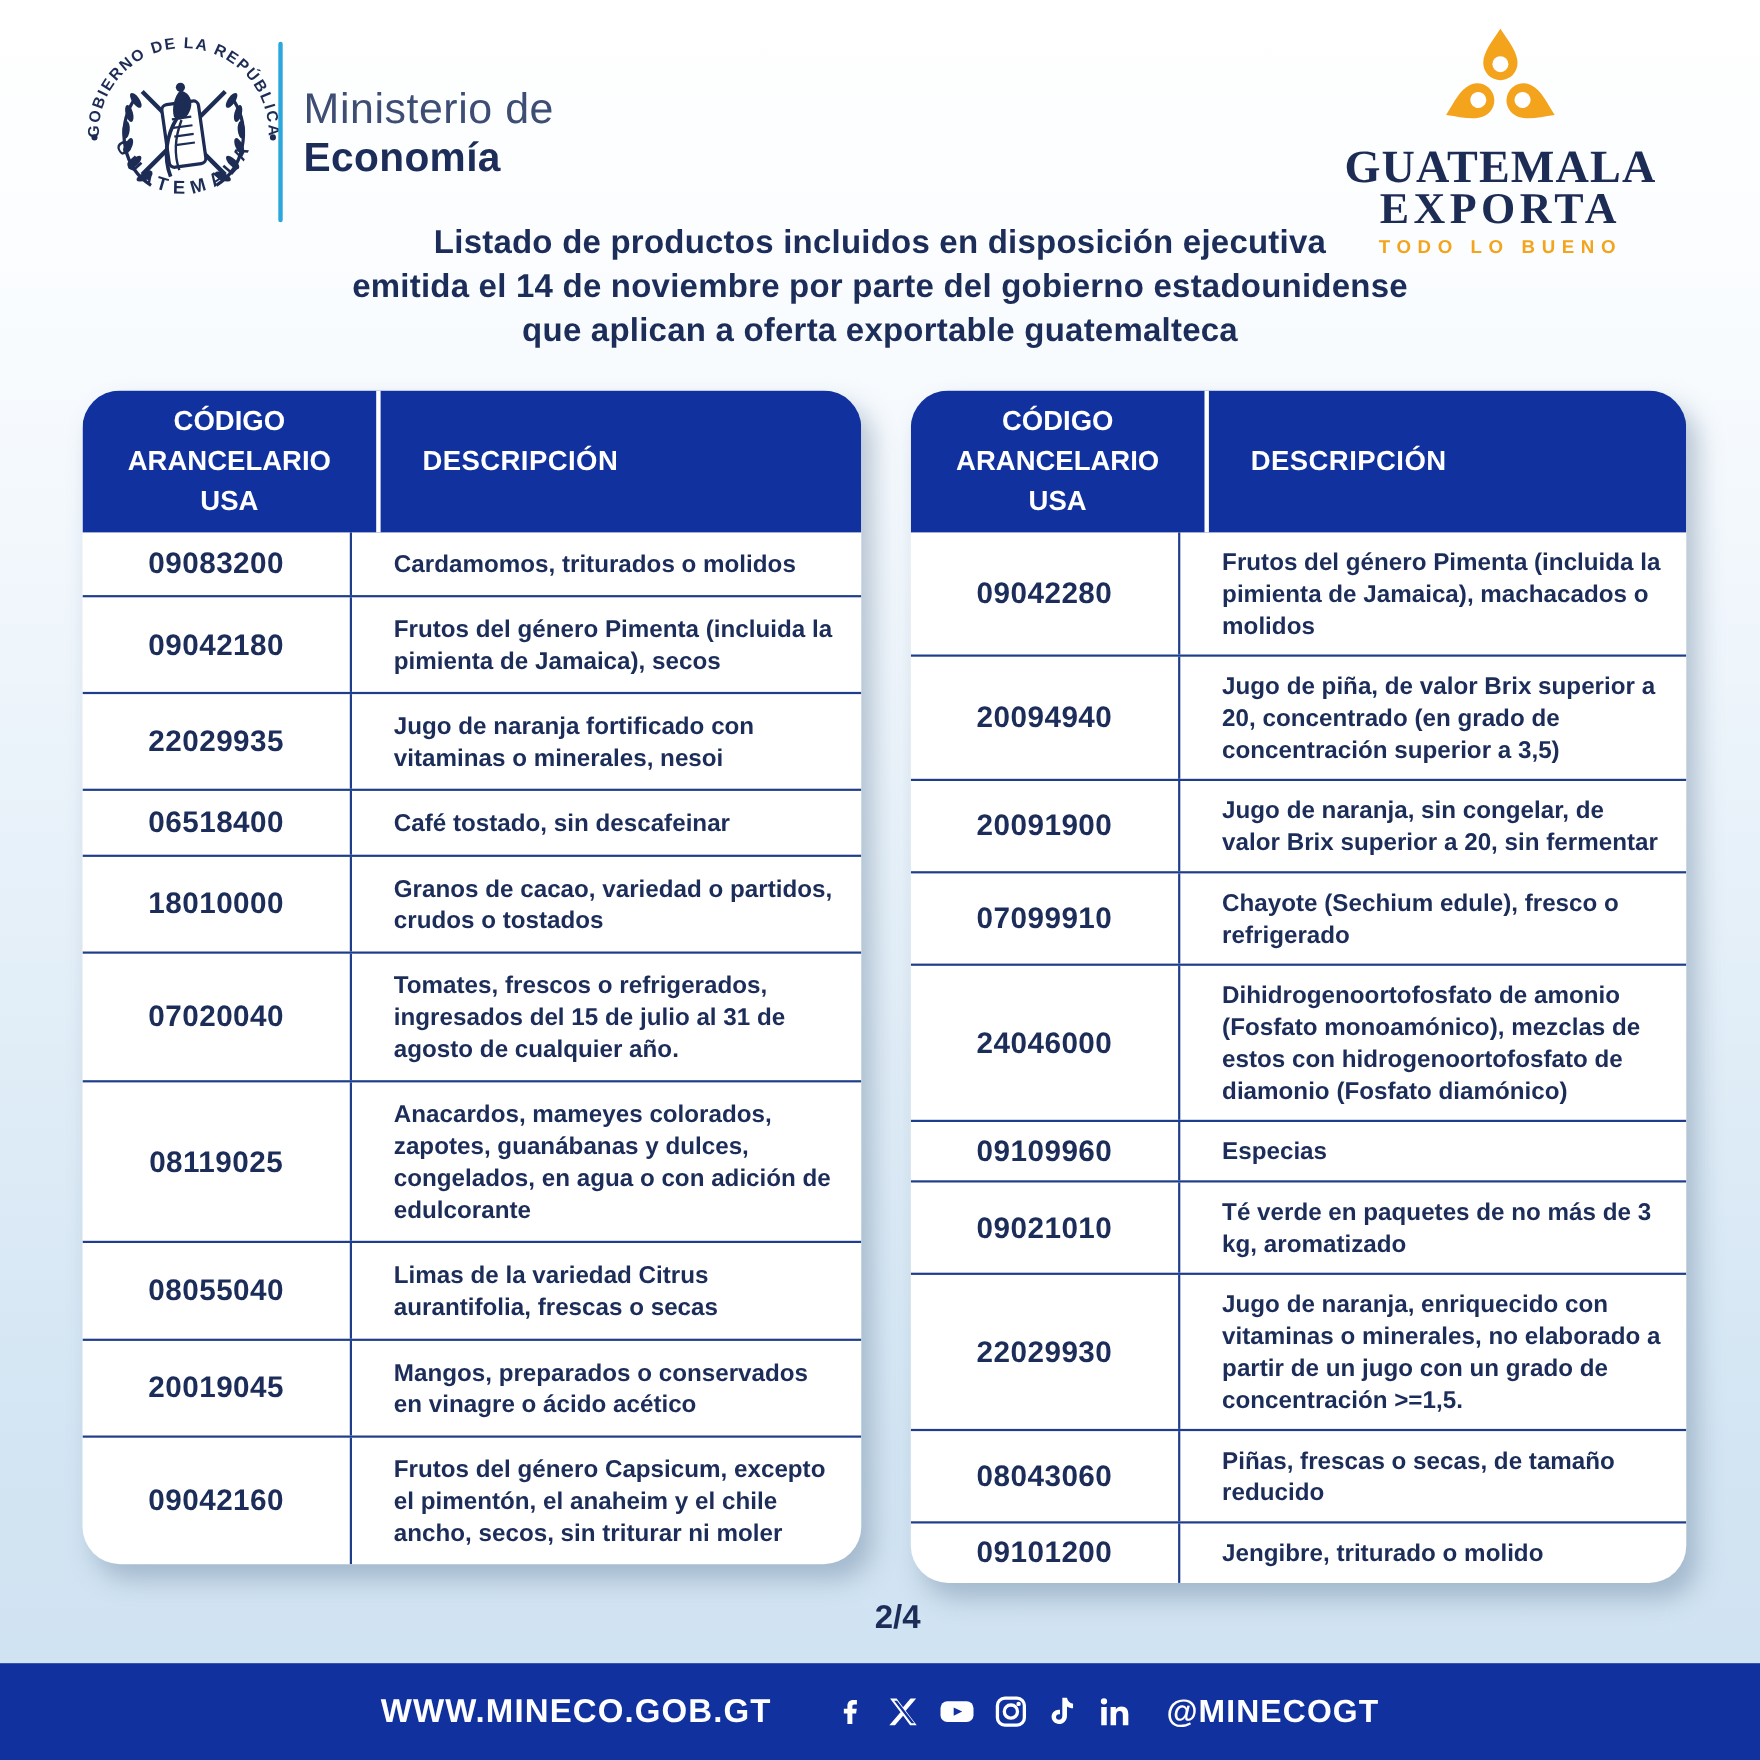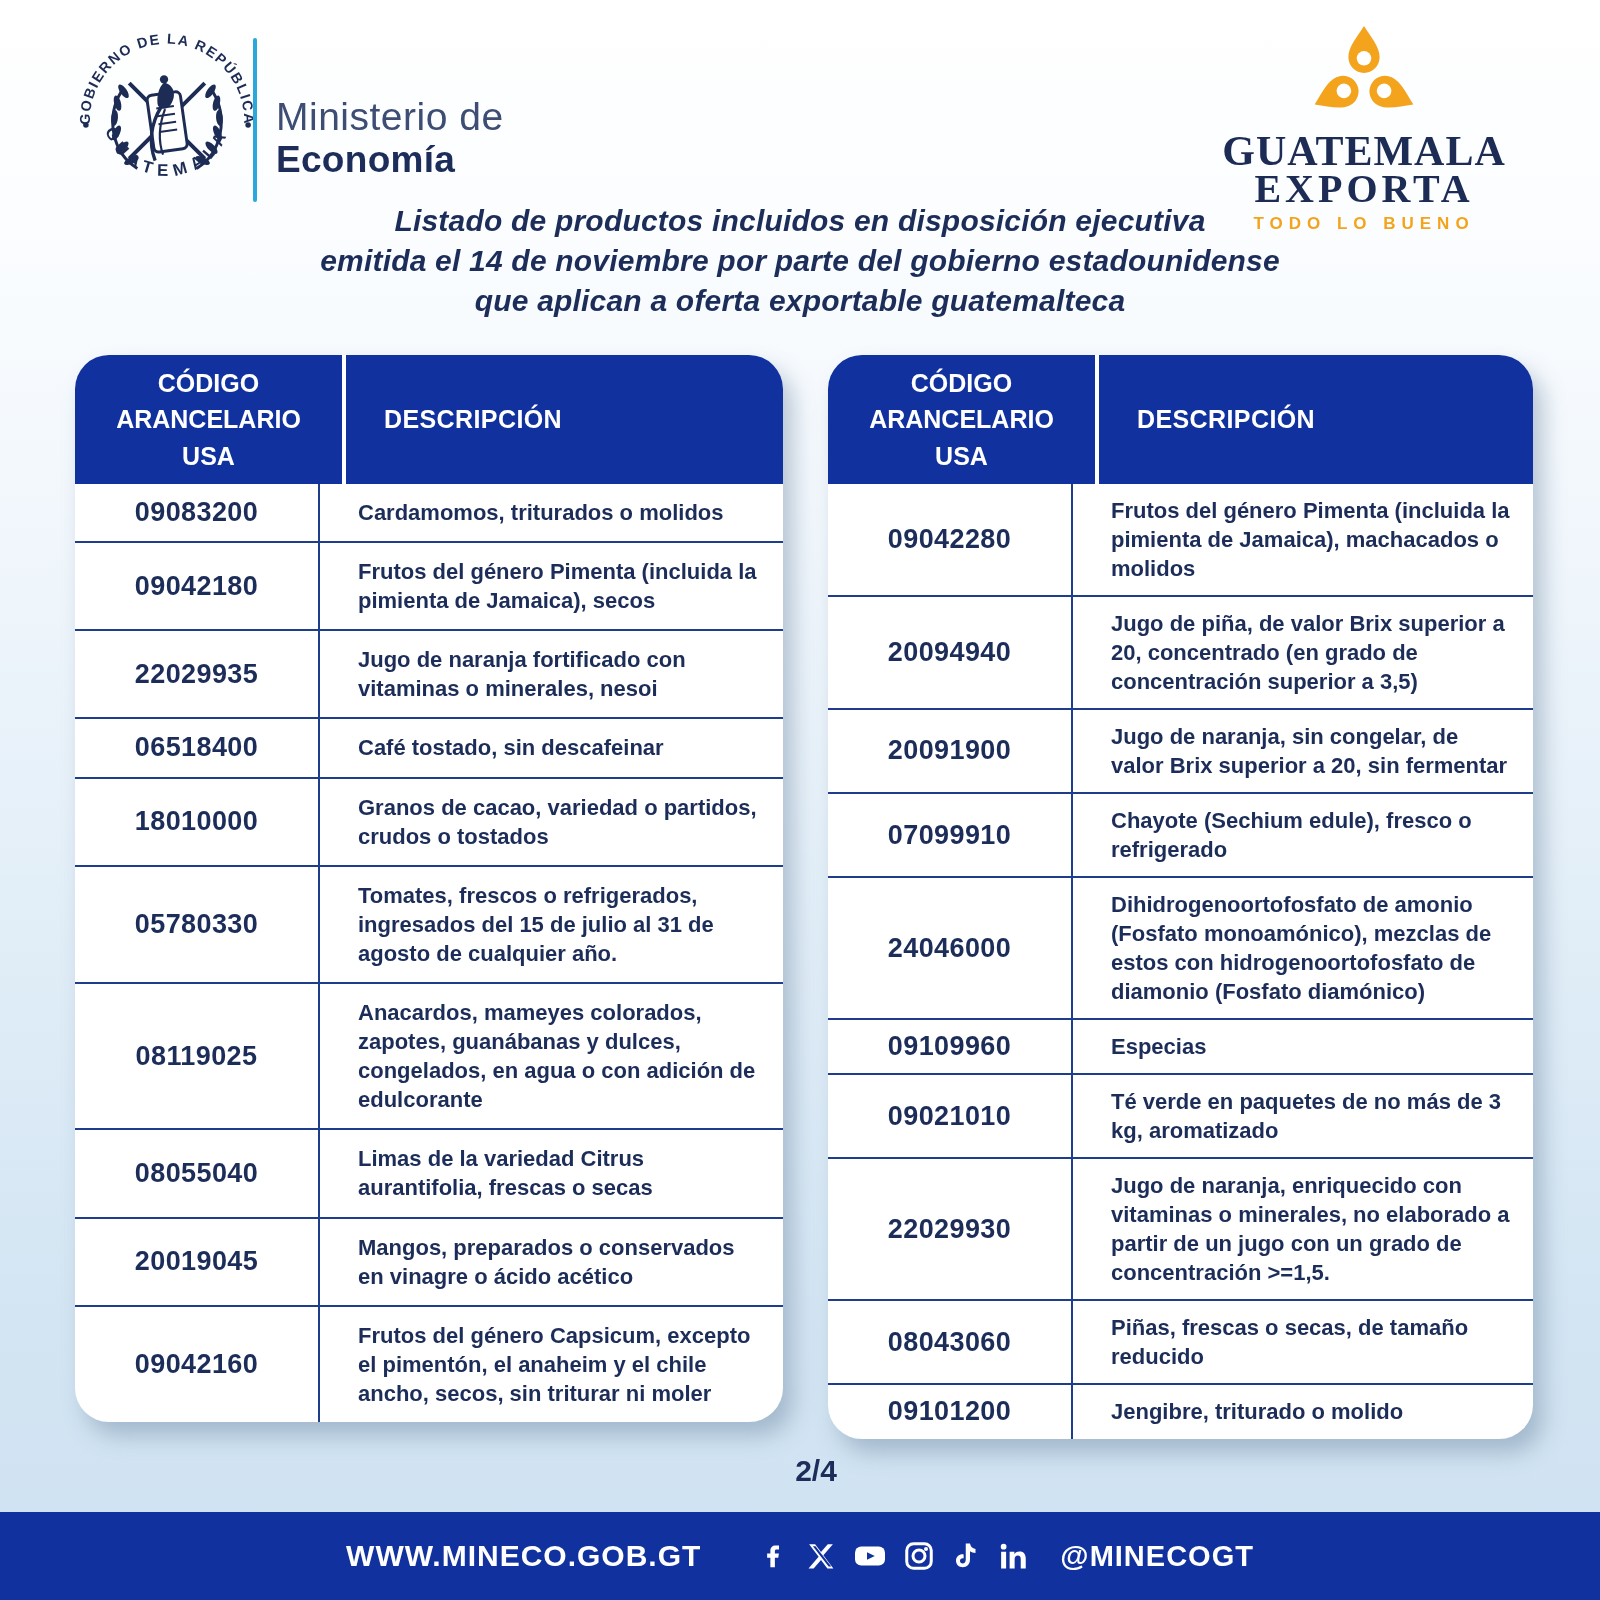--- a/index.html
+++ b/index.html
@@ -13,32 +13,32 @@
   body{font-family:"Liberation Sans", sans-serif;}
   .page{
     position:relative;width:1600px;height:1600px;overflow:hidden;
     background:linear-gradient(180deg,#ffffff 0%,#fbfdff 14%,#eef5fb 38%,#e0edf7 60%,#d3e5f3 82%,#cfe2f1 100%);
   }
 
   
   .gov-seal{position:absolute;top:26px;left:76px;}
   .brand-divider{position:absolute;top:38px;left:253px;width:4px;height:164px;background:var(--cyan);border-radius:2px;}
   .ministry{position:absolute;top:78px;left:276px;line-height:1.12;}
-  .ministry .l1{font-size:39px;font-weight:400;color:#3E4D73;letter-spacing:.5px;margin-top:17px;}
+  .ministry .l1{font-size:39px;font-weight:400;color:#3E4D73;letter-spacing:.5px;}
   .ministry .l2{font-size:37px;font-weight:700;color:var(--navy);letter-spacing:.3px;}
 
   .gtx{position:absolute;top:24px;right:86px;width:300px;text-align:center;}
   .gtx-word{font-family:"Liberation Serif", serif;font-weight:700;color:#1D2C55;line-height:.92;}
   .gtx-word .w1{font-size:42px;letter-spacing:1px;display:block;}
   .gtx-word .w2{font-size:40px;letter-spacing:4px;display:block;}
   .gtx-tag{margin-top:7px;font-size:17px;font-weight:700;color:var(--orange);letter-spacing:6px;}
 
   
   .title{position:absolute;top:201px;left:0;width:100%;text-align:center;
-    color:var(--navy);font-weight:700;font-size:30px;line-height:1.33;letter-spacing:.2px;font-style:italic;}
+    color:var(--navy);font-weight:700;font-size:30px;line-height:1.33;letter-spacing:.2px;}
   .title span{display:block;}
 
   
   .tables{position:absolute;top:355px;left:75px;display:flex;gap:45px;align-items:flex-start;}
   .card{background:#fff;border-radius:34px;overflow:hidden;display:flex;flex-direction:column;
     min-height:1067px;box-shadow:10px 14px 22px rgba(108,134,160,.45);}
   .card.left{width:708px;}
   .card.right{width:705px;}
   .card-hd{display:flex;background:var(--blue);min-height:120px;}
   .hd-code{flex:0 0 231px;display:flex;align-items:center;justify-content:center;text-align:center;
@@ -179,21 +179,21 @@
         </div>
         <div class="trow">
           <div class="tcode">06518400</div>
           <div class="tdesc">Café tostado, sin descafeinar</div>
         </div>
         <div class="trow">
           <div class="tcode">18010000</div>
           <div class="tdesc">Granos de cacao, variedad o partidos, crudos o tostados</div>
         </div>
         <div class="trow">
-          <div class="tcode">05780330</div>
+          <div class="tcode">07020040</div>
           <div class="tdesc">Tomates, frescos o refrigerados, ingresados del 15 de julio al 31 de agosto de cualquier año.</div>
         </div>
         <div class="trow">
           <div class="tcode">08119025</div>
           <div class="tdesc">Anacardos, mameyes colorados, zapotes, guanábanas y dulces, congelados, en agua o con adición de edulcorante</div>
         </div>
         <div class="trow">
           <div class="tcode">08055040</div>
           <div class="tdesc">Limas de la variedad Citrus aurantifolia, frescas o secas</div>
         </div>

